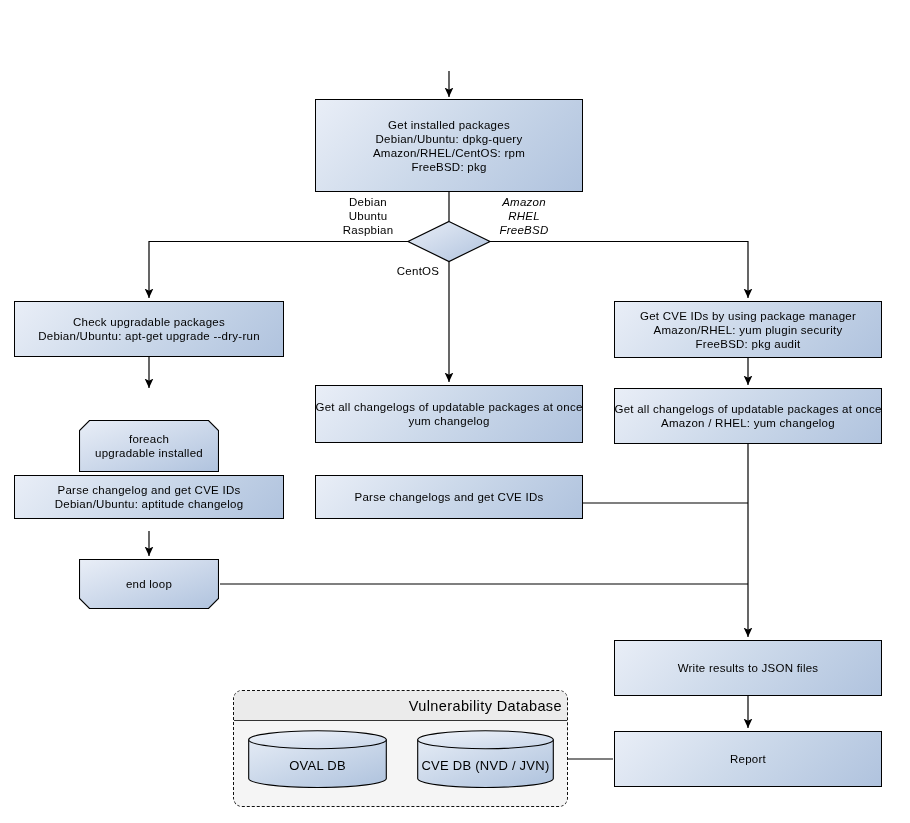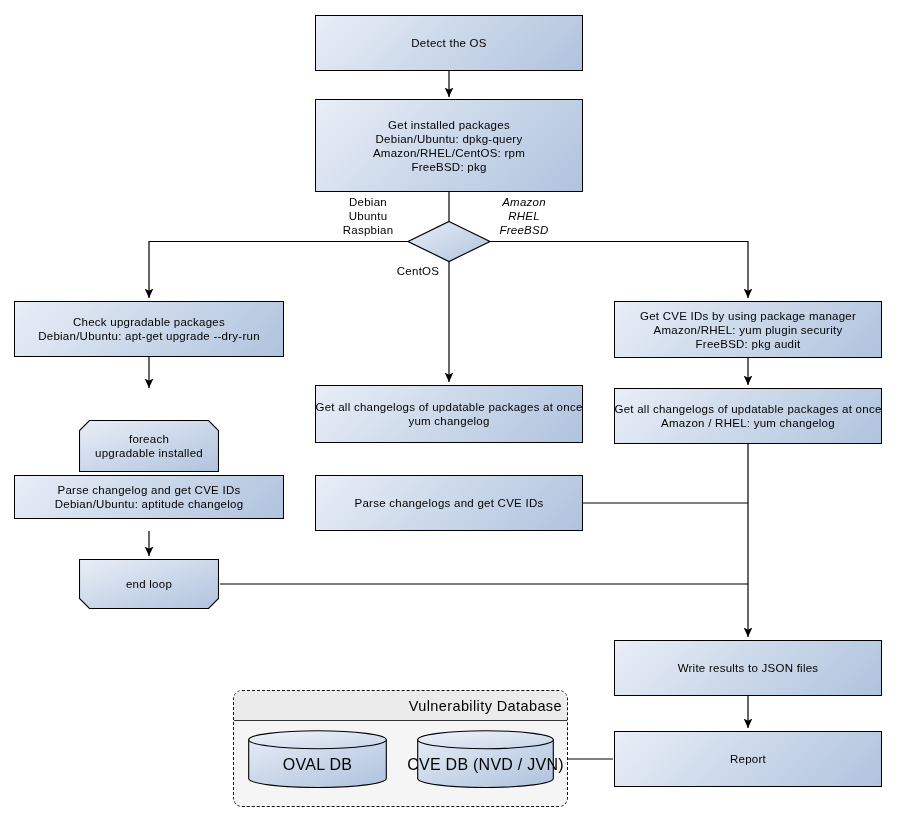--- a/index.html
+++ b/index.html
@@ -33,21 +33,21 @@
     position:absolute;left:0;right:0;top:0;height:30px;box-sizing:border-box;
     background:#ebebeb;border-bottom:1px solid #333;border-radius:8px 8px 0 0;
     display:flex;align-items:center;justify-content:flex-end;
     padding-right:5px;font-size:14.5px;letter-spacing:.4px;
   }
   .cylnode{position:absolute;}
   .cylnode svg{position:absolute;left:0;top:0;}
   .cylnode .txt{
     position:absolute;inset:0;display:flex;align-items:center;justify-content:center;
     padding-top:12px;box-sizing:border-box;
-    font-size:16px;letter-spacing:.25px;white-space:nowrap;
+    font-size:13px;letter-spacing:.25px;white-space:nowrap;
   }
 </style>
 </head>
 <body>
 
 <div id="canvas">
 
   <svg id="connectors" width="910" height="823" viewBox="0 0 910 823" xmlns="http://www.w3.org/2000/svg">
     <defs>
       <linearGradient id="gradDiamond" x1="0" y1="0" x2="1" y2="1">
@@ -70,23 +70,20 @@
       <path d="M220,584 H748"></path>
       <path d="M583,503 H748"></path>
       <path d="M748,358 V385" marker-end="url(#arw)"></path>
       <path d="M748,444 V637" marker-end="url(#arw)"></path>
       <path d="M748,696 V728" marker-end="url(#arw)"></path>
       <path d="M568,759 H613"></path>
     </g>
     <polygon points="449,221.5 490,241.5 449,261.5 408,241.5" fill="url(#gradDiamond)" stroke="#000" stroke-width="1.2"></polygon>
   </svg>
 
-  <div class="box" style="left:315px;top:15px;width:268px;height:56px;">
-    <div class="ln">Detect the OS</div>
-  </div>
 
   <div class="box" style="left:315px;top:99px;width:268px;height:93px;">
     <div class="ln">Get installed packages</div>
     <div class="ln">Debian/Ubuntu: dpkg-query</div>
     <div class="ln">Amazon/RHEL/CentOS: rpm</div>
     <div class="ln">FreeBSD: pkg</div>
   </div>
 
   <div class="edge-label" style="left:330px;top:195px;width:76px;">
     <div>Debian</div>
@@ -141,21 +138,21 @@
     <div class="txt">
       <div>end loop</div>
     </div>
   </div>
 
   <div class="box" style="left:315px;top:385px;width:268px;height:58px;">
     <div class="ln">Get all changelogs of updatable packages at once</div>
     <div class="ln">yum changelog</div>
   </div>
 
-  <div class="box" style="left:315px;top:475px;width:268px;height:56px;">
+  <div class="box" style="left:315px;top:475px;width:268px;height:44px;">
     <div class="ln">Parse changelogs and get CVE IDs</div>
   </div>
 
   <div class="box" style="left:614px;top:301px;width:268px;height:57px;">
     <div class="ln">Get CVE IDs by using package manager</div>
     <div class="ln">Amazon/RHEL: yum plugin security</div>
     <div class="ln">FreeBSD: pkg audit</div>
   </div>
 
   <div class="box" style="left:614px;top:388px;width:268px;height:56px;">

